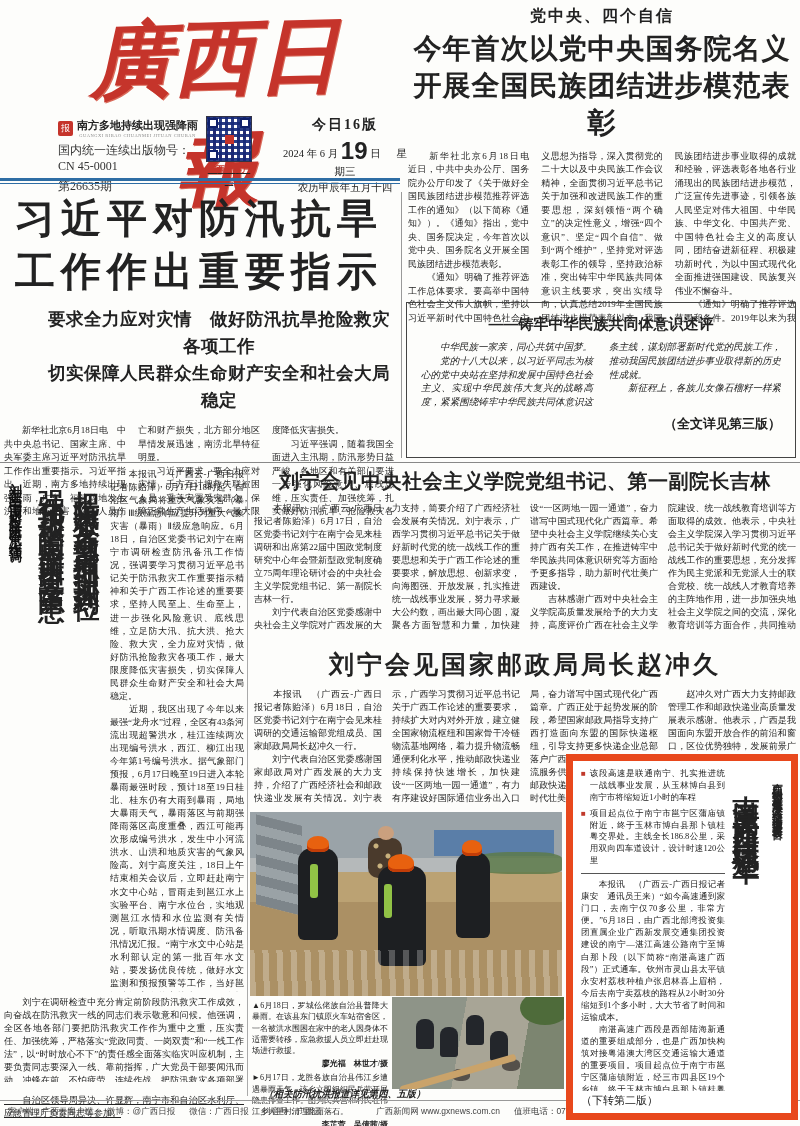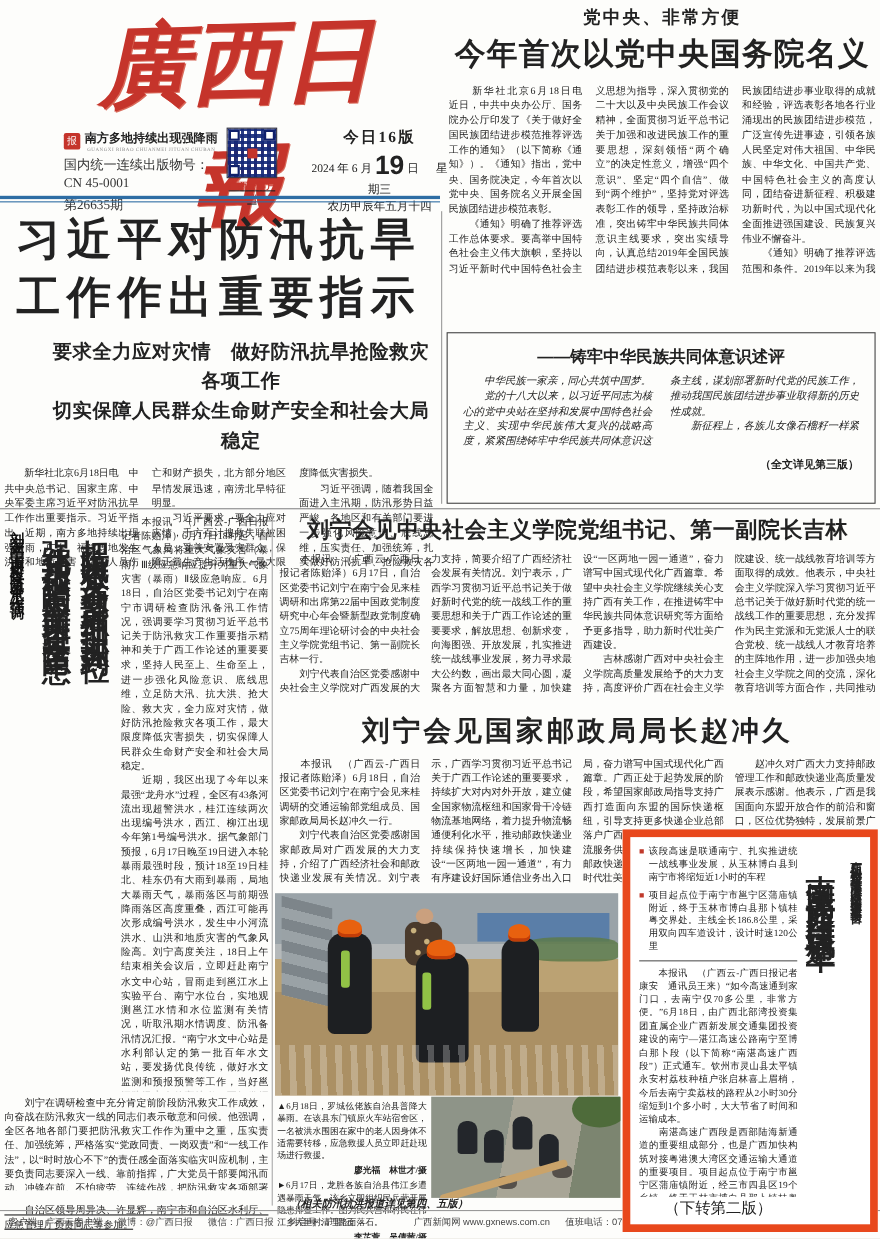--- a/index.html
+++ b/index.html
@@ -61,21 +61,21 @@
   .xi-body { margin:10px 4px 0 4px; height:102px; overflow:hidden;
              column-count:3; column-gap:12px; font-size:9px; line-height:1.5; }
   .v-div-top { left:401px; top:192px; width:1px; height:266px; background:#999; }
 
   
   .pome { left:406px; top:302px; width:390px; height:156px; border:1px solid #444; padding:8px 14px; }
   .pome-h { text-align:center; font-size:24px; font-weight:bold; letter-spacing:2px; }
   .pome-s { text-align:center; font-size:15px; font-weight:bold; margin-top:4px; }
   .pome-b { margin-top:7px; height:72px; overflow:hidden; column-count:2; column-gap:16px;
             font-size:9.5px; line-height:1.45; font-style:italic; }
-  .pome-end { text-align:right; font-size:10px; font-weight:bold; margin-top:2px; }
+  .pome-end { text-align:right; font-size:13px; font-weight:bold; margin-top:2px; }
 
   .hr-main { left:0; top:462px; width:800px; height:1px; background:#888; }
 
   
   .liu { left:4px; top:468px; width:240px; }
   .liu-top { display:flex; height:524px; }
   .liu-kicker { writing-mode:vertical-rl; font-size:13px; font-weight:bold; letter-spacing:4px;
                 width:20px; color:#111; padding-top:4px; }
   .liu-heads { writing-mode:vertical-rl; font-family:"Liberation Sans",sans-serif;
                font-weight:bold; font-size:26px; line-height:1.35; letter-spacing:7px;
@@ -124,21 +124,21 @@
   .related { left:264px; top:1088px; width:320px; font-size:9.5px; font-weight:bold;font-style:italic; }
 
   
   .redbox { left:566px; top:754px; width:232px; height:366px; background:#fff;
             border:7px solid #e8481c; z-index:6; padding:7px 7px 5px 8px; display:flex; gap:5px; }
   .rb-content { flex:1; overflow:hidden; display:flex; flex-direction:column; }
   .rb-bullet { display:flex; gap:4px; font-size:8.5px; line-height:1.4; margin-bottom:4px; }
   .rb-sq { color:#c0392b; font-size:8px; line-height:1.5; }
   .rb-rule { height:1px; background:#555; margin:2px 0 4px 0; }
   .rb-body { flex:1; overflow:hidden; font-size:8.5px; line-height:1.42; }
-  .rb-turn { text-align:center; font-size:14px; padding-top:2px; }
+  .rb-turn { text-align:left; font-size:11px; padding-top:2px; }
   .rb-head { writing-mode:vertical-rl; font-family:"Liberation Sans",sans-serif; font-weight:bold;
              font-size:27px; letter-spacing:6px; width:34px; padding-top:6px; }
   .rb-kick { writing-mode:vertical-rl; font-size:10.5px; font-weight:bold; letter-spacing:2px;
              width:15px; padding-top:6px; color:#222; }
 
   
   .foot-rule { left:0; top:1100px; width:800px; height:1px; background:#999; }
   .footer { left:8px; top:1106px; width:660px; display:flex; gap:14px; font-size:8.5px; color:#444; }
   .footer .gap { flex:0 0 26px; }
 </style>
@@ -180,23 +180,24 @@
       <span>　</span>
       <span>星期三</span>
     </div>
     <div class="lunar">农历甲辰年五月十四</div>
   </div>
 
   <div class="abs blue-rule"></div>
   <div class="abs blue-rule2"></div>
 
   <div class="abs tr-art sans">
-    <div class="tr-kicker">党中央、非常方便</div>
+    <div class="tr-kicker">党中央、四个自信</div>
     <div class="tr-head">
       <div>今年首次以党中央国务院名义</div>
+      <div>开展全国民族团结进步模范表彰</div>
     </div>
     <div class="tr-body jst pre" style="font-family:'Liberation Serif',serif">　　新华社北京6月18日电　近日，中共中央办公厅、国务院办公厅印发了《关于做好全国民族团结进步模范推荐评选工作的通知》（以下简称《通知》）。《通知》指出，党中央、国务院决定，今年首次以党中央、国务院名义开展全国民族团结进步模范表彰。
 　　《通知》明确了推荐评选工作总体要求。要高举中国特色社会主义伟大旗帜，坚持以习近平新时代中国特色社会主义思想为指导，深入贯彻党的二十大以及中央民族工作会议精神，全面贯彻习近平总书记关于加强和改进民族工作的重要思想，深刻领悟“两个确立”的决定性意义，增强“四个意识”、坚定“四个自信”、做到“两个维护”，坚持党对评选表彰工作的领导，坚持政治标准，突出铸牢中华民族共同体意识主线要求，突出实绩导向，认真总结2019年全国民族团结进步模范表彰以来，我国民族团结进步事业取得的成就和经验，评选表彰各地各行业涌现出的民族团结进步模范，广泛宣传先进事迹，引领各族人民坚定对伟大祖国、中华民族、中华文化、中国共产党、中国特色社会主义的高度认同，团结奋进新征程、积极建功新时代，为以中国式现代化全面推进强国建设、民族复兴伟业不懈奋斗。
 　　《通知》明确了推荐评选范围和条件。2019年以来为我国民族团结进步事业作出突出贡献的模范集体和模范个人均可被推荐。符合条件的已故人员可以追授。推荐对象应当在推动落实铸牢中华民族共同体意识各项任务、加强中华民族共同体建设中取得显著成绩。具体包括在构筑中华民族共有精神家园、深入开展铸牢中华民族共同体意识理论研究和宣传教育、推动民族地区实现高质量发展、维护国家统一和反对分裂、推动对口支援和东西部协作、促进各民族交往交流交融、推进民族事务治理体系和治理能力现代化、有效防范化解民族领域风险隐患、加强民族地区基层组织和政权建设以及其他方面作出突出贡献的集体和个人。
 　　《通知》明确了推荐评选程序和工作要求。要加强组织领导，精心组织实施，切实发挥党委（党组）领导和把关作用。要严格按照规定的标准、条件和程序，全面考察推荐对象的政治素养、主要实绩和群众认可情况，确保推荐对象的先进性、代表性和时代性。要充分发扬民主、广泛听取意见，注重群众评价，确保公开公平公正。</div>
   </div>
 
   <div class="abs xi sans">
     <div class="xi-head">
       <div>习近平对防汛抗旱</div>

